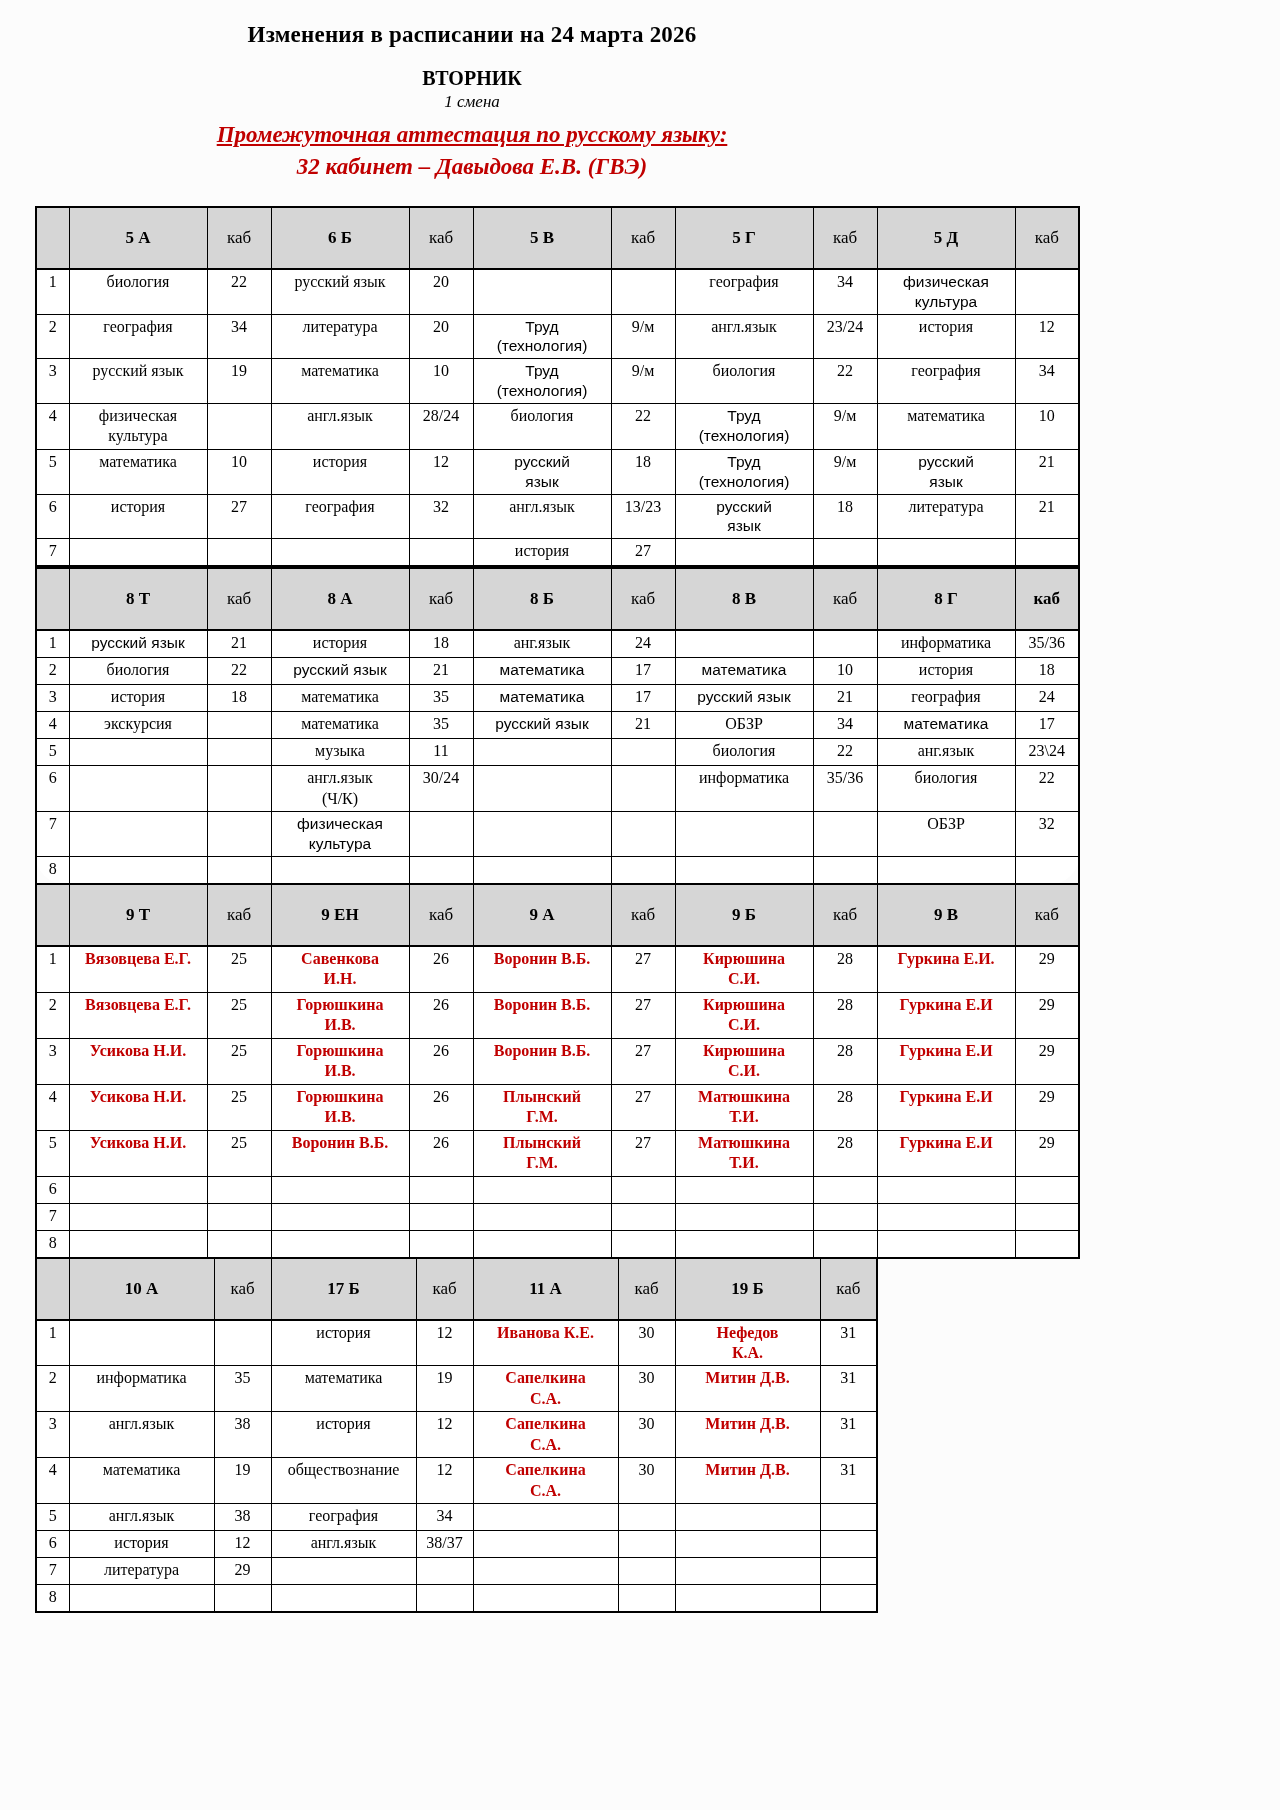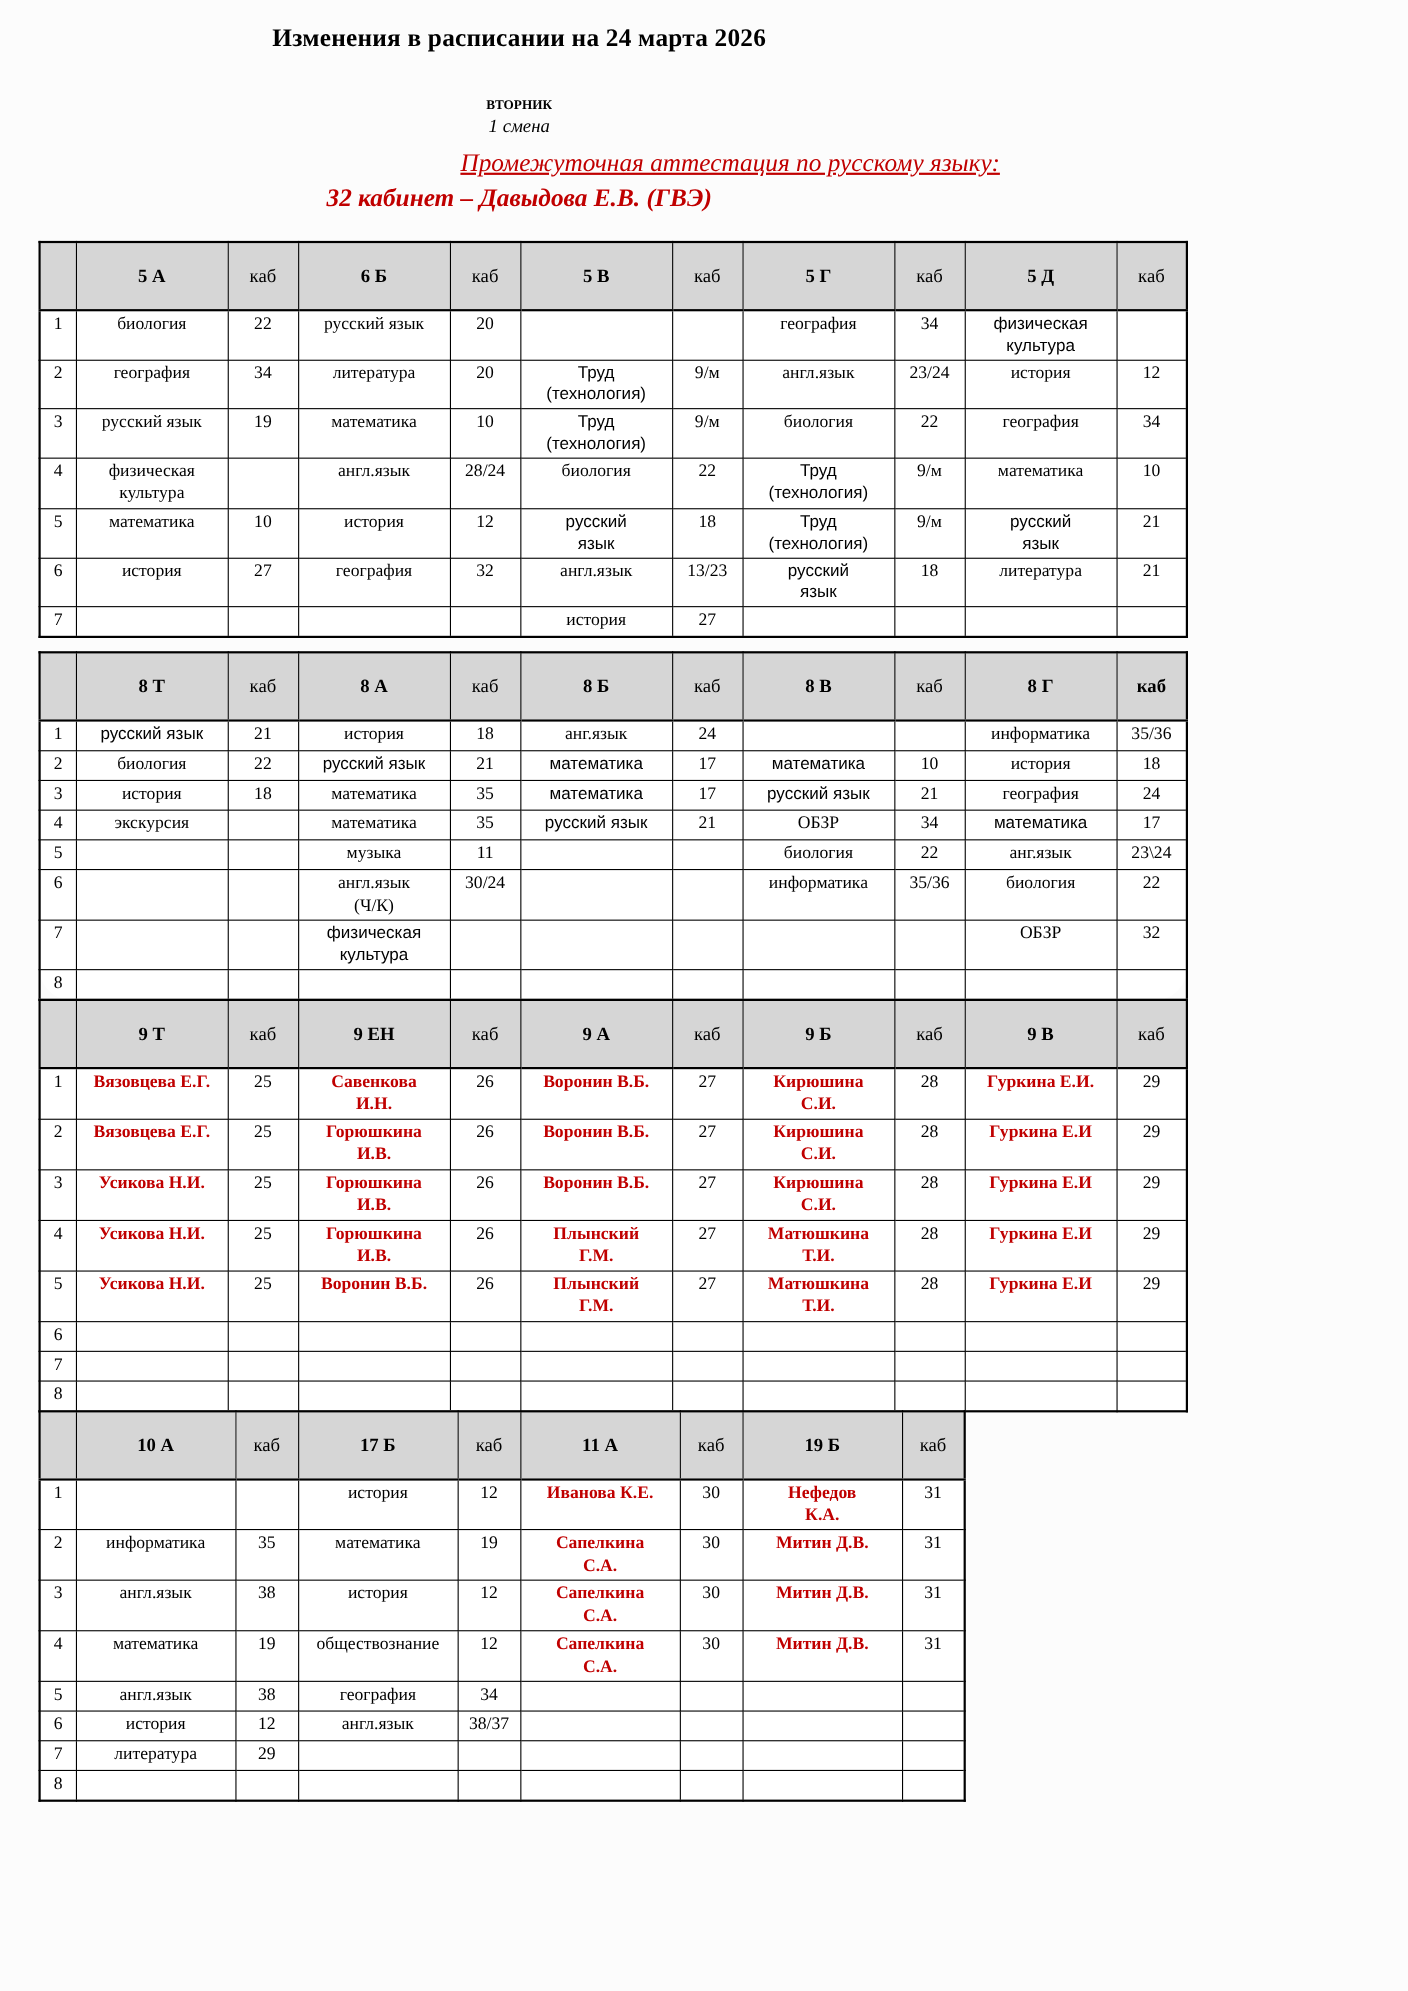--- a/index.html
+++ b/index.html
@@ -4,36 +4,36 @@
 <style>
   :root{ --red:#c00000; --hdr:#d6d6d6; }
   html,body{margin:0;padding:0;}
   body{
     width:1280px;height:1810px;background:#fcfcfc;color:#000;
     font-family:"Liberation Serif","DejaVu Serif",serif;
     -webkit-font-smoothing:antialiased;
   }
   .page{position:relative;width:874px;margin-left:35px;padding-top:22px;}
   .title{text-align:center;font-size:23px;font-weight:bold;letter-spacing:.2px;}
-  .day{text-align:center;font-size:12px;font-weight:bold;margin-top:40px;}
+  .day{text-align:center;font-size:20px;font-weight:bold;margin-top:19px;}
   .shift{text-align:center;font-size:17px;font-style:italic;margin-top:2px;}
   .notice1{
-    text-align:right;font-size:23px;font-weight:normal;font-style:italic;
+    text-align:center;font-size:23px;font-weight:bold;font-style:italic;
     color:var(--red);text-decoration:underline;margin-top:10px;
   }
   .notice2{
     text-align:center;font-size:23px;font-weight:bold;font-style:italic;
     color:var(--red);margin-top:6px;
   }
   table.sched{
     border-collapse:collapse;table-layout:fixed;border:2px solid #000;
     background:#fff;
   }
   table.sched.first{margin-top:26px;}
-  table.sched.gap{margin-top:12px;border-radius:32px;}
+  table.sched.gap{border-radius:32px;}
   table.sched.stacked{margin-top:-2px;}
   table.wide{width:1043px;}
   table.narrow{width:841px;}
   col.c-num{width:33px;}
   .wide col.c-subj{width:138px;}
   .wide col.c-kab{width:64px;}
   .narrow col.c-subj{width:145px;}
   .narrow col.c-kab{width:57px;}
   .sched th,.sched td{
     border:1px solid #000;padding:2px 3px;vertical-align:top;

